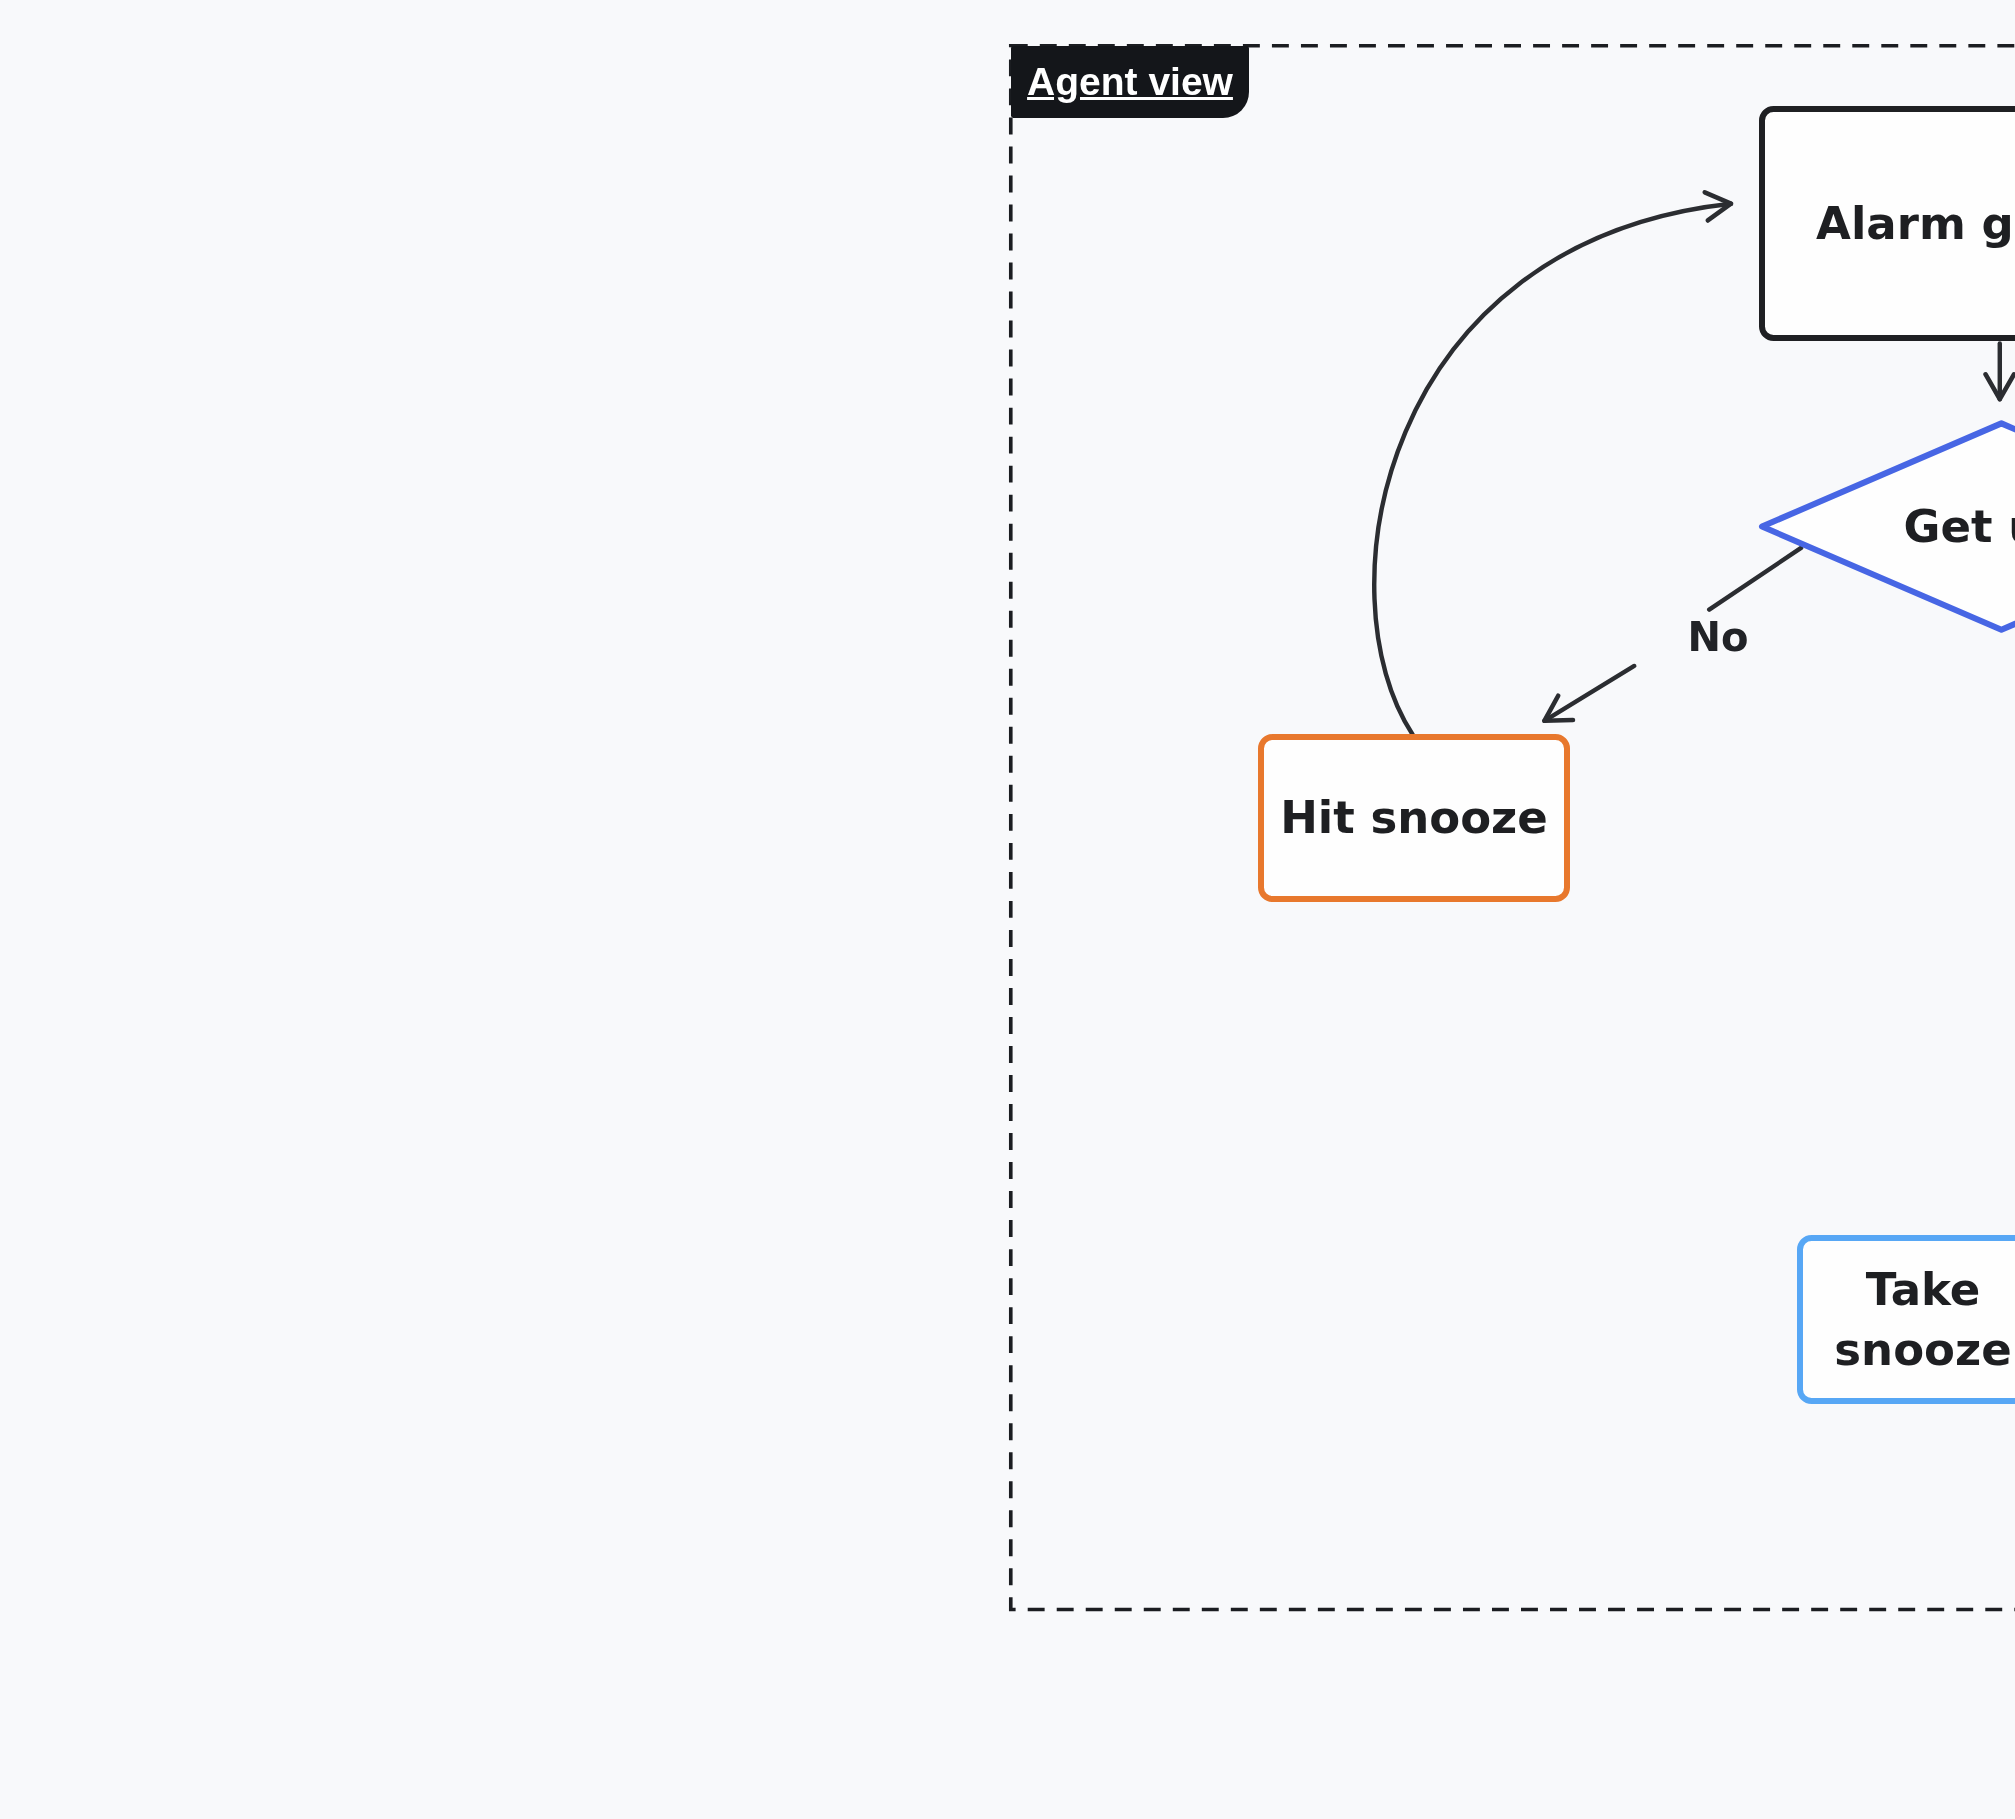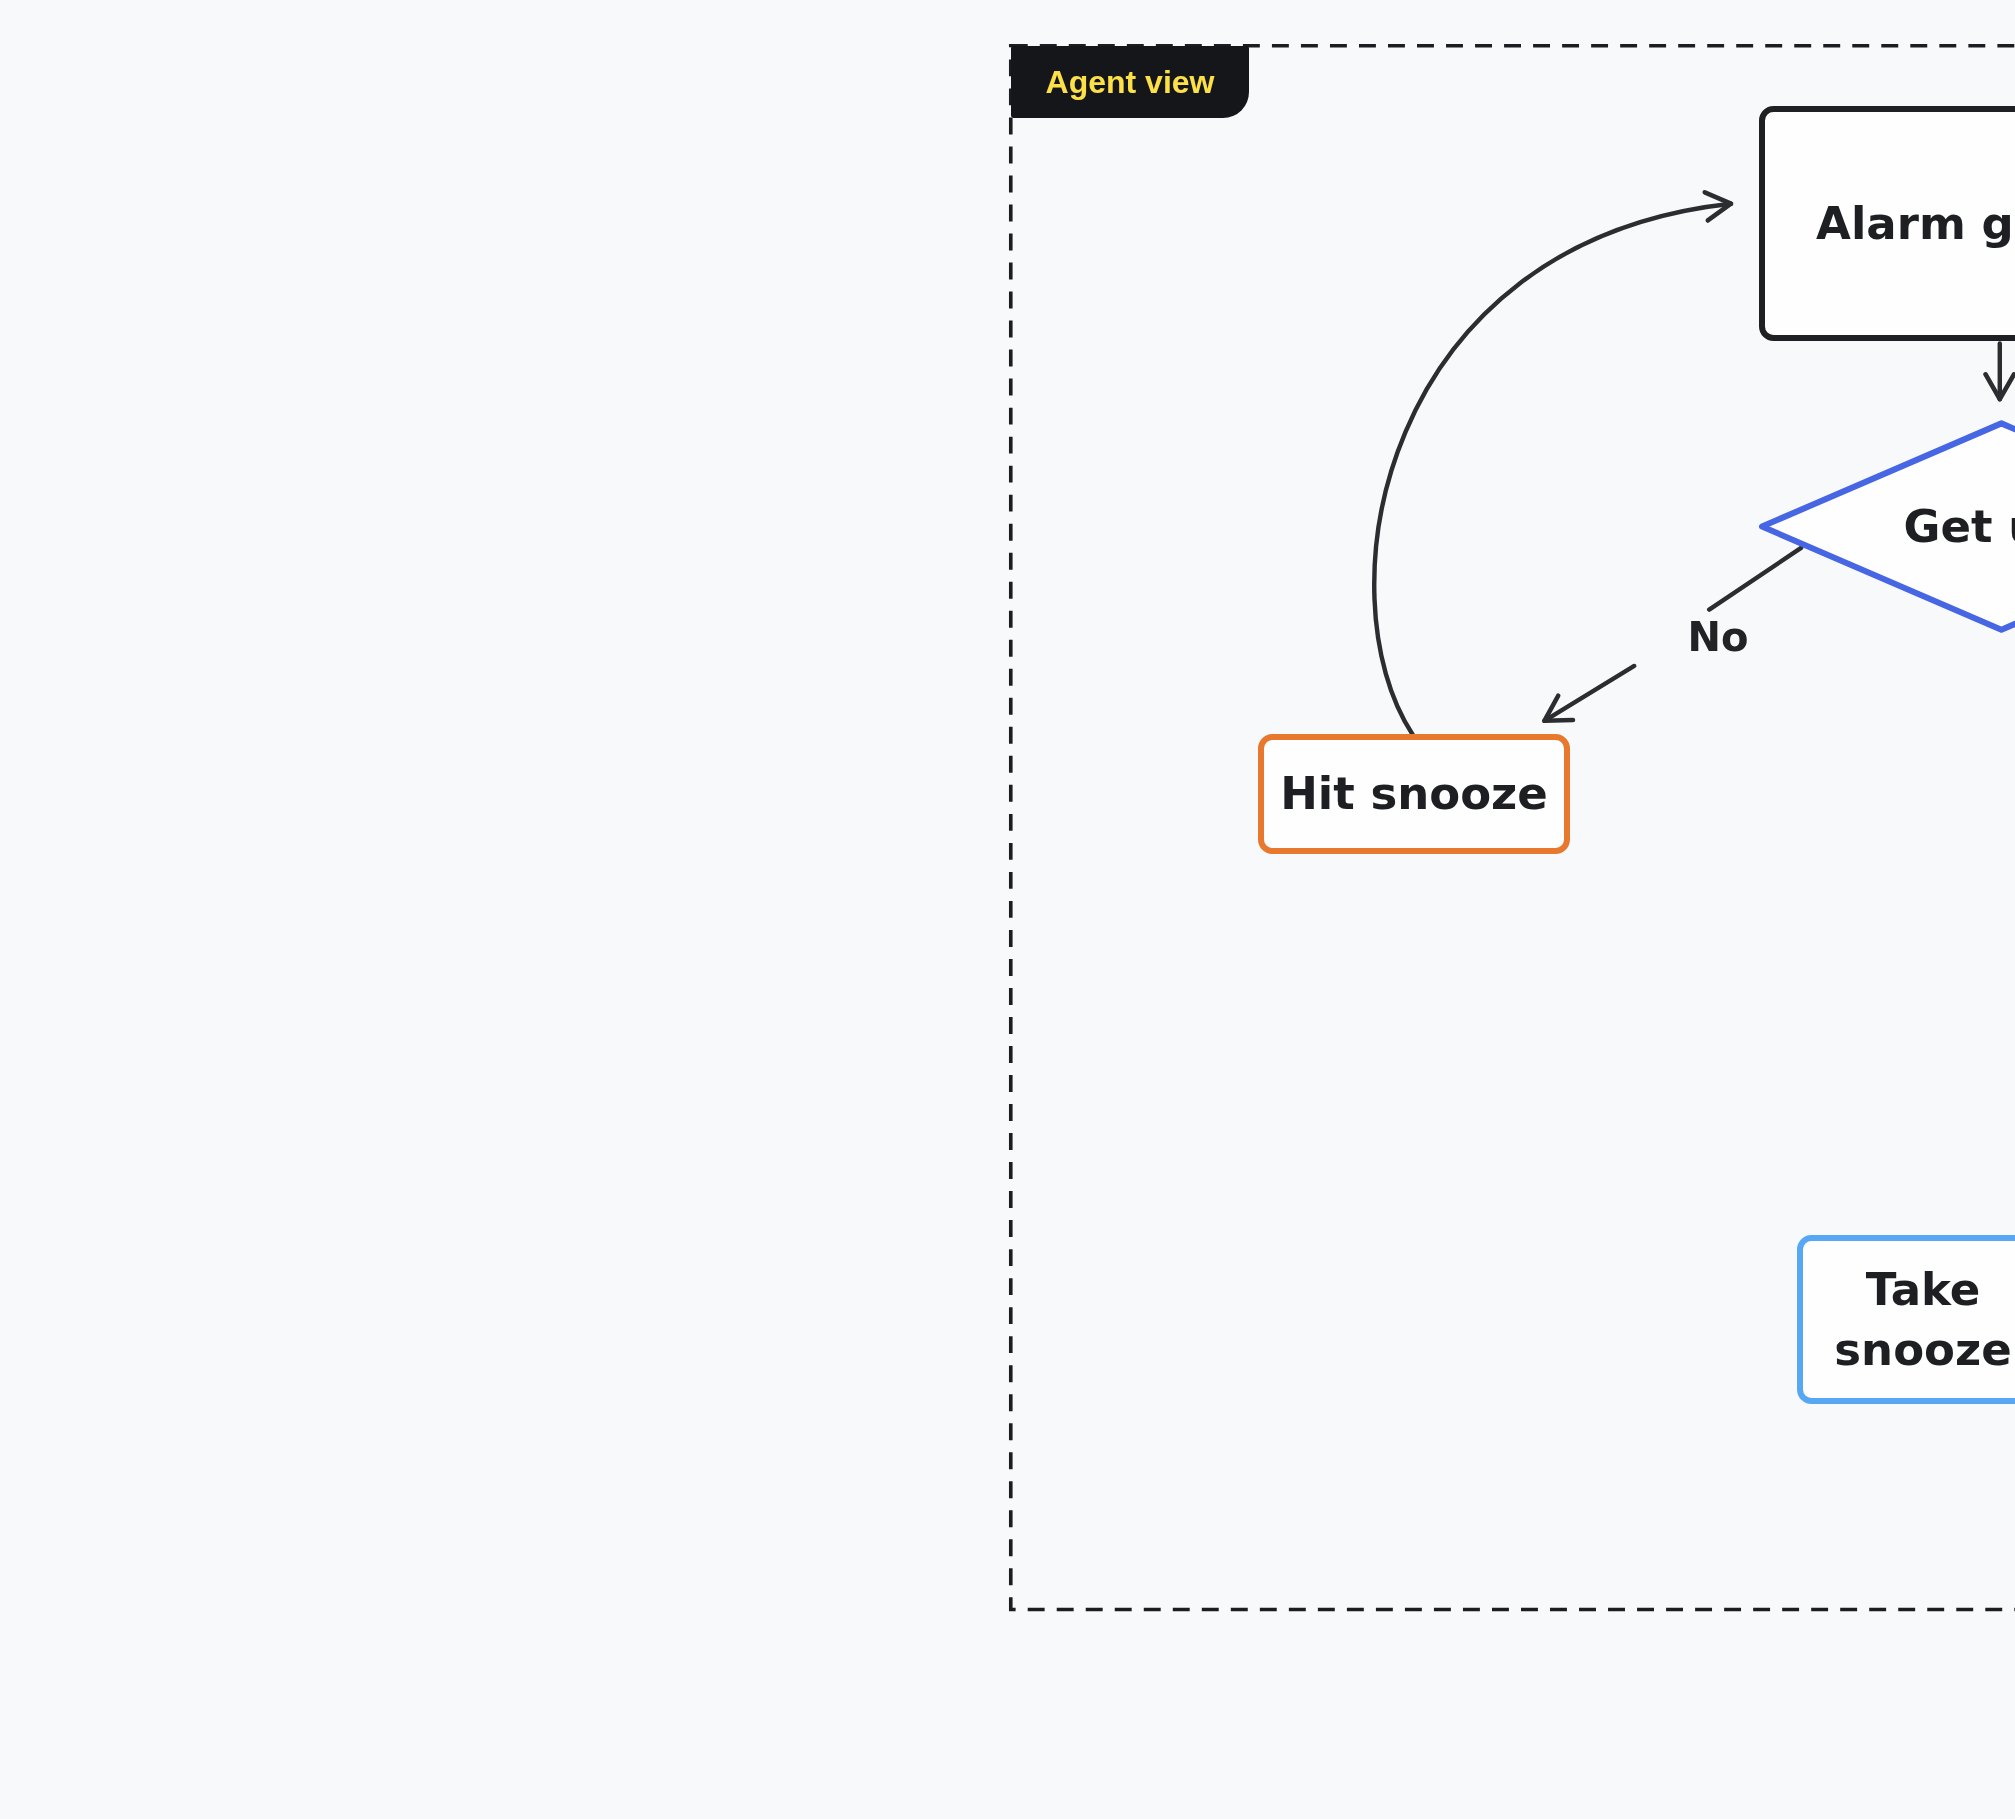--- a/index.html
+++ b/index.html
@@ -27,21 +27,21 @@
     text-align: center;
     font-weight: 700;
     color: #1e1f22;
     font-size: 45px;
     line-height: 1.32;
     white-space: pre-line;
     border-radius: 14.5px;
     border: 6px solid #1f2023;
   }
   .node-alarm      { left: 1759px; top: 106px;  width: 483px; height: 235px; border-color: #1f2023; }
-  .node-hit-snooze { left: 1258px; top: 734px; width: 312px;  height: 120px; border-color: #e8782d; }
+  .node-hit-snooze { left: 1258px; top: 734px; width: 312px;  height: 168px; border-color: #e8782d; }
   .node-shower     { left: 1797px; top: 1235px; width: 252px;  height: 169px; border-color: #57a7f5; }
   .diamond-label {
     position: absolute;
     transform: translate(-50%, -50%);
     font-weight: 700;
     color: #1e1f22;
     font-size: 45px;
     white-space: nowrap;
   }
   .dl-get-up { left: 2001px; top: 526px; }
@@ -54,28 +54,29 @@
     background: #f8f9fb;
     padding: 0 10.5px;
     white-space: nowrap;
   }
   .el-no1  { left: 1718px; top: 637px; }
   .tag {
     position: absolute;
     left: 1011px; top: 46px;
     width: 238px; height: 72px;
     background: #14161a;
-    color: #fde047;
+    color: #ffffff;
     border-radius: 2.4px 2.4px 26px 2.4px;
     display: flex;
     align-items: center;
     justify-content: center;
     font-family: "Liberation Sans", sans-serif;
     font-weight: 700;
-    font-size: 32px;
+    font-size: 39px;
+    text-decoration: underline;
   }
   svg .edge {
     fill: none;
     stroke: #2b2d31;
     stroke-width: 11;
     stroke-linecap: round;
     stroke-linejoin: round;
   }
   svg .shape {
     fill: #fefefe;

